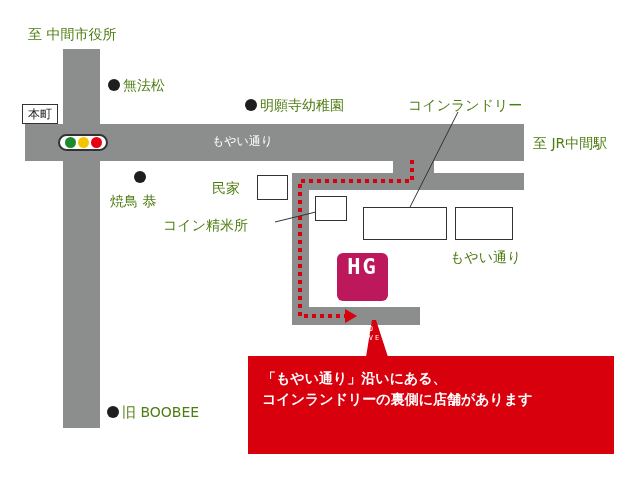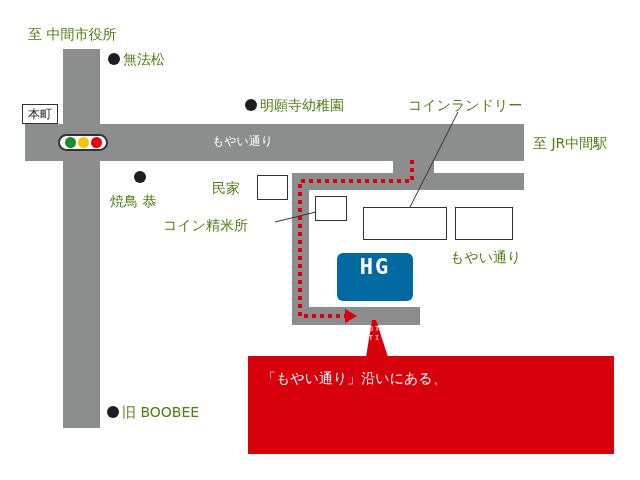--- a/index.html
+++ b/index.html
@@ -10,22 +10,22 @@
   .label { position:absolute; font-size:14px; color:#4d7c0f; white-space:nowrap; line-height:1; }
   .dot { display:inline-block; width:12px; height:12px; border-radius:50%; background:#1e1e1e; vertical-align:-1px; margin-right:3px; }
   .bldg { position:absolute; border:1.5px solid #333; background:#fff; box-sizing:border-box; }
   .road-name { position:absolute; color:#fff; font-size:12px; white-space:nowrap; line-height:1;text-align:right; }
   .tl { position:absolute; left:58px; top:134px; width:50px; height:17px; border:2px solid #333; background:#fff;
         border-radius:10px; box-sizing:border-box; display:flex; align-items:center; justify-content:center; gap:2px; }
   .tl span { width:11px; height:11px; border-radius:50%; display:inline-block; }
   .box-label { position:absolute; left:22px; top:104px; border:1.5px solid #333; background:#fff; padding:3px 5px;
                font-size:12px; line-height:1; }
   .callout { position:absolute; left:248px; top:356px; width:366px; height:98px; background:#d9000d; color:#fff;
-             font-size:14px; line-height:21px; padding:12px 0 16px 14px; box-sizing:border-box; font-weight:normal; }
-  .logo { position:absolute; left:337px; top:253px; width:76px; height:48px; background:#0369a1; border-radius:6px; color:#fff; }
+             font-size:14px; line-height:21px; padding:12px 0 16px 14px; box-sizing:border-box; font-weight:bold; }
+  .logo { position:absolute; left:337px; top:253px; width:51px; height:48px; background:#be185d; border-radius:6px; color:#fff; }
   .logo .hg { position:absolute; left:0; right:0; top:3px; text-align:center; font-size:22px; font-weight:bold; letter-spacing:2px; line-height:1; font-family:"DejaVu Sans Mono", monospace; }
   .logo .sub { position:absolute; left:0; right:0; text-align:center; font-size:7px; letter-spacing:2px; line-height:1; font-family:"DejaVu Sans Mono", monospace;margin-top:45px; }
 </style>
 </head>
 <body>
 
 <div class="road" style="left:63px; top:49px; width:37px; height:379px;"></div>
 <div class="road" style="left:25px; top:124px; width:499px; height:37px;"></div>
 <div class="road" style="left:393px; top:160px; width:41px; height:14px;"></div>
 <div class="road" style="left:393px; top:173px; width:131px; height:17px;"></div>
@@ -48,21 +48,21 @@
 
 <div class="box-label">本町</div>
 <div class="tl">
   <span style="background:#1a8a2a;"></span>
   <span style="background:#f5c400;"></span>
   <span style="background:#e60012;"></span>
 </div>
 
 <div class="road-name" style="left:212px; top:135px;">もやい通り</div>
 
-<div class="label" style="left:108px; top:52px;">
+<div class="label" style="left:108px; top:78px;">
   <span class="dot"></span><span>無法松</span>
 </div>
 <div class="label" style="left:245px; top:98px;">
   <span class="dot"></span><span>明願寺幼稚園</span>
 </div>
 <span class="dot abs" style="left:134px; top:171px;"></span>
 <div class="label" style="left:110px; top:194px;">焼鳥 恭</div>
 <div class="label" style="left:107px; top:405px;">
   <span class="dot"></span><span>旧 BOOBEE</span>
 </div>
@@ -77,13 +77,14 @@
 <div class="label" style="left:450px; top:250px;">もやい通り</div>
 
 <div class="logo">
   <div class="hg">HG</div>
   <div class="sub" style="top:28px;">AUTO</div>
   <div class="sub" style="top:37px;">MOTIVE</div>
 </div>
 
 <div class="callout">
   <div>「もやい通り」沿いにある、</div>
+  <div>コインランドリーの裏側に店舗があります</div>
 </div>
 
 </body></html>

